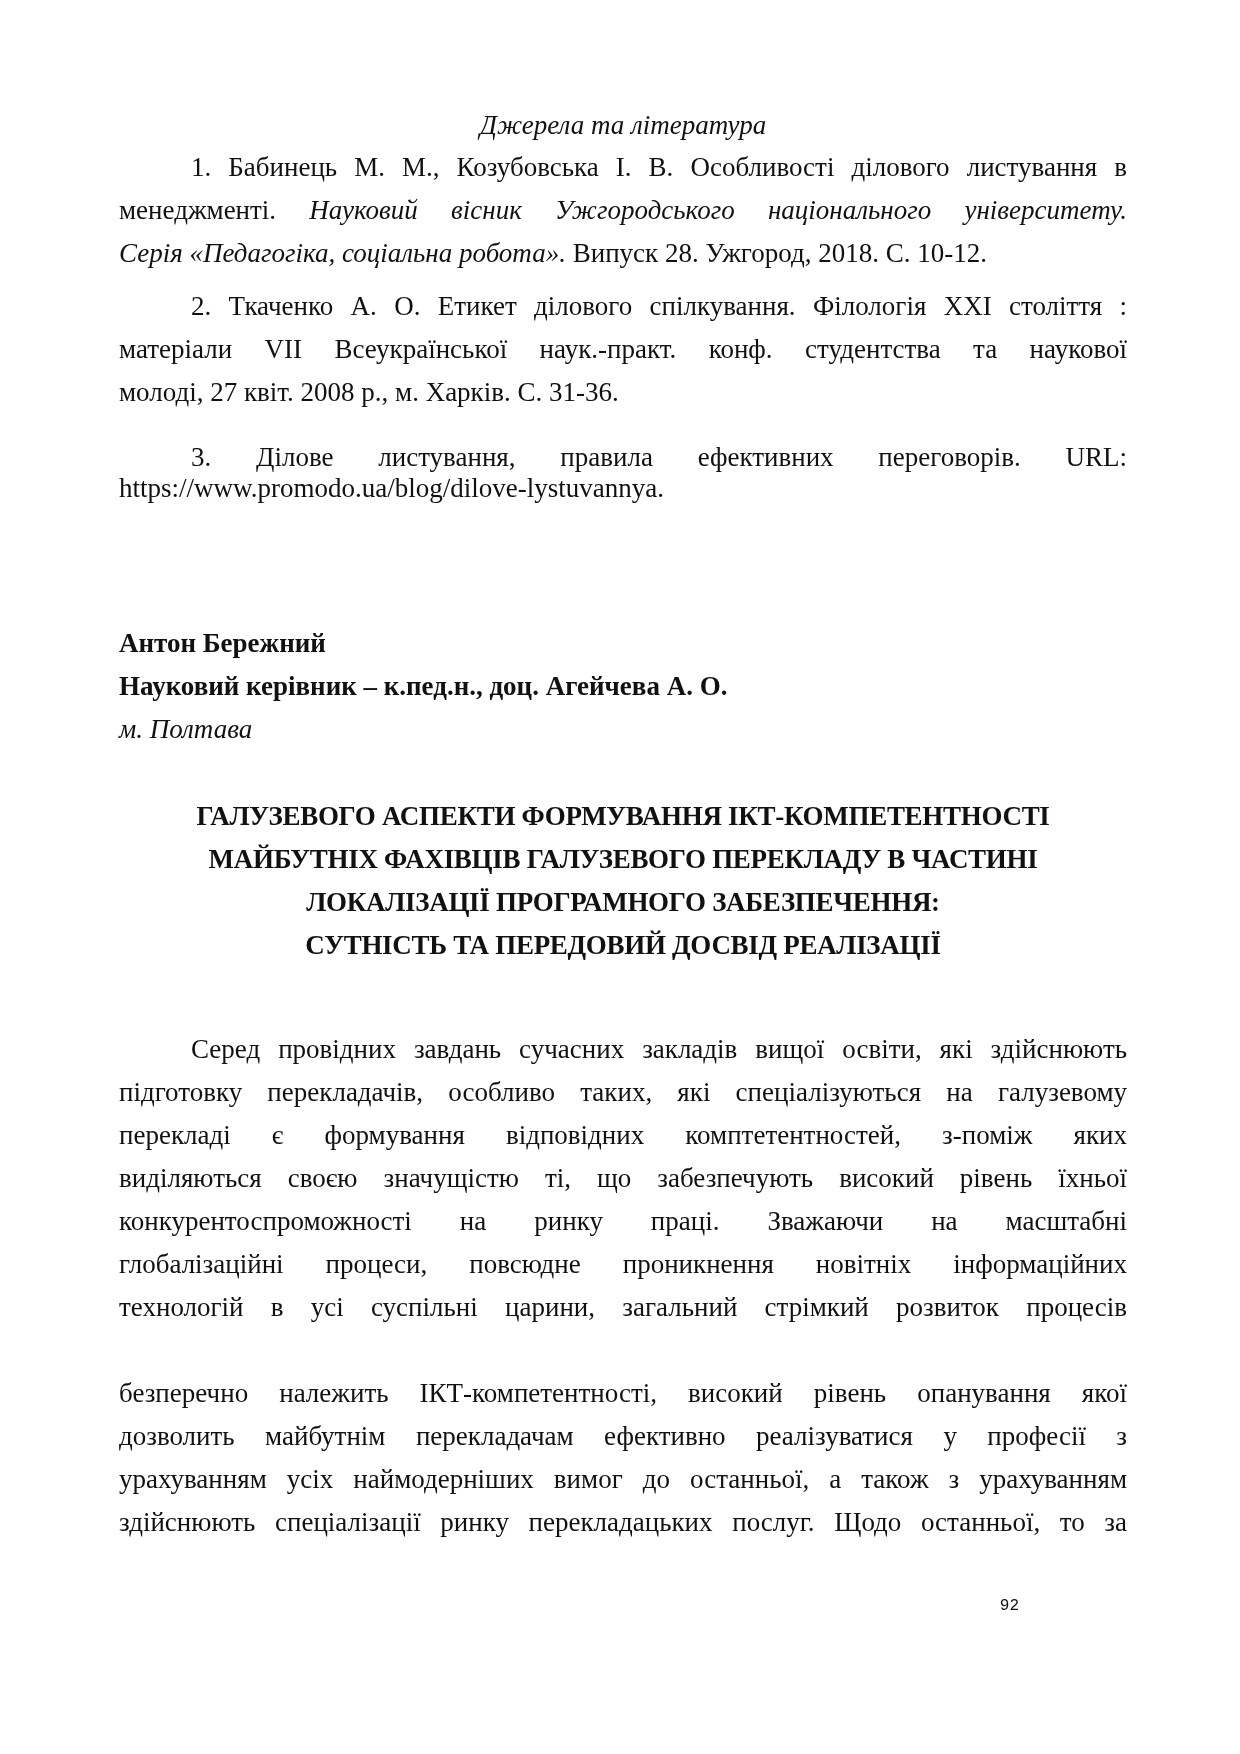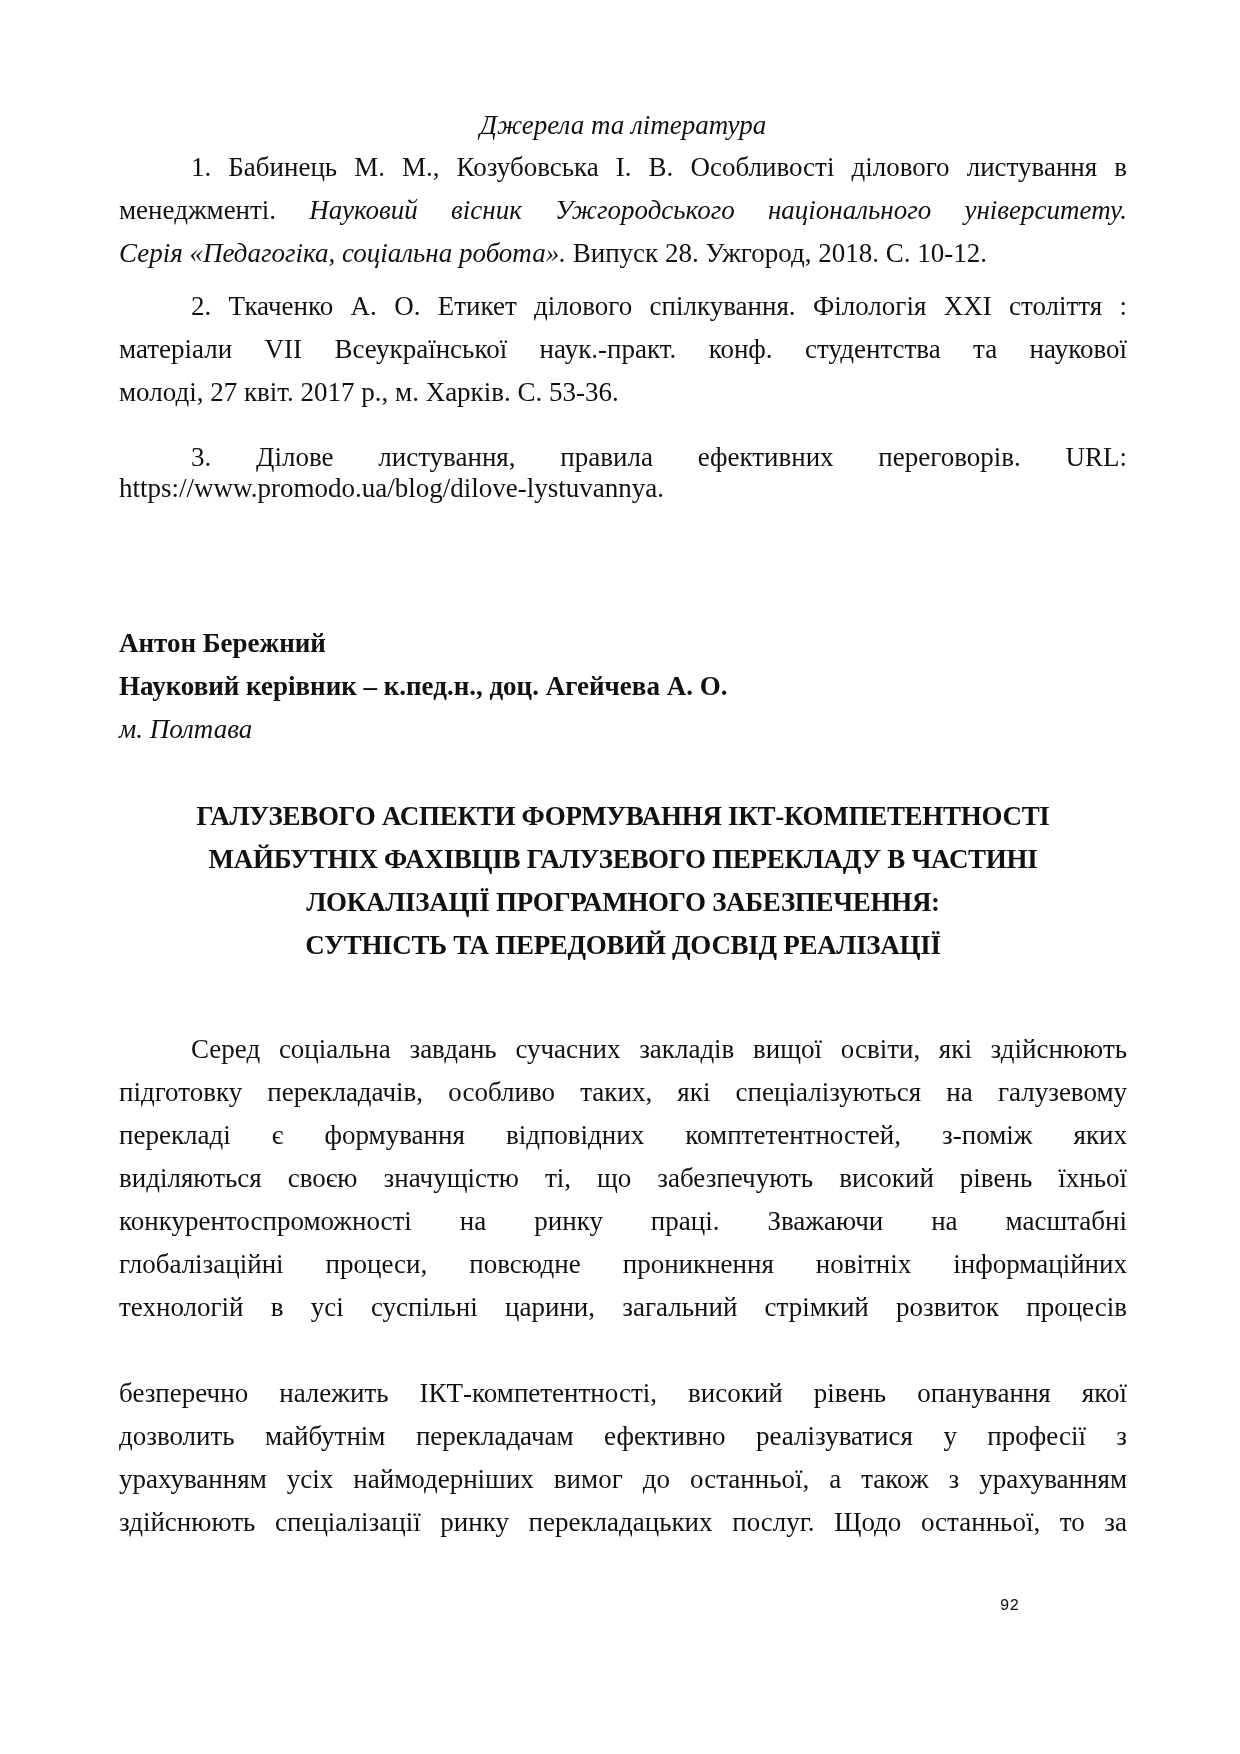--- a/index.html
+++ b/index.html
@@ -60,35 +60,35 @@
 <div class="page">
 
   <div class="line center ital" style="top:108px;">Джерела та література</div>
 
   <div class="line justify indent" style="top:150px;"><span>1.</span> <span>Бабинець М. М., Козубовська І. В. Особливості ділового листування в</span></div>
   <div class="line justify" style="top:193px;"><span>менеджменті.</span> <span class="ital">Науковий вісник Ужгородського національного університету.</span></div>
   <div class="line left" style="top:236px;"><span class="ital">Серія «Педагогіка, соціальна робота».</span> <span>Випуск 28. Ужгород, 2018. С. 10-12.</span></div>
 
   <div class="line justify indent" style="top:289px;"><span>2.</span> <span>Ткаченко А. О. Етикет ділового спілкування. Філологія XXI століття :</span></div>
   <div class="line justify" style="top:332px;">матеріали VII Всеукраїнської наук.-практ. конф. студентства та наукової</div>
-  <div class="line left" style="top:375px;">молоді, 27 квіт. 2017 р., м. Харків. С. 53-36.</div>
+  <div class="line left" style="top:375px;">молоді, 27 квіт. 2008 р., м. Харків. С. 31-36.</div>
 
   <div class="line justify indent" style="top:440px;"><span>3.</span> <span>Ділове листування, правила ефективних переговорів. URL:</span></div>
   <div class="line left" style="top:471px;">https://www.promodo.ua/blog/dilove-lystuvannya.</div>
 
   <div class="line right bold" style="top:626px;">Антон Бережний</div>
   <div class="line right bold" style="top:669px;">Науковий керівник – к.пед.н., доц. Агейчева А. О.</div>
   <div class="line right ital" style="top:712px;">м. Полтава</div>
 
   <div class="line center heading" style="top:799px;">ГАЛУЗЕВОГО АСПЕКТИ ФОРМУВАННЯ ІКТ-КОМПЕТЕНТНОСТІ</div>
   <div class="line center heading" style="top:842px;">МАЙБУТНІХ ФАХІВЦІВ ГАЛУЗЕВОГО ПЕРЕКЛАДУ В ЧАСТИНІ</div>
   <div class="line center heading" style="top:885px;">ЛОКАЛІЗАЦІЇ ПРОГРАМНОГО ЗАБЕЗПЕЧЕННЯ:</div>
   <div class="line center heading" style="top:928px;">СУТНІСТЬ ТА ПЕРЕДОВИЙ ДОСВІД РЕАЛІЗАЦІЇ</div>
 
-  <div class="line justify indent" style="top:1032px;">Серед соціальна завдань сучасних закладів вищої освіти, які здійснюють</div>
+  <div class="line justify indent" style="top:1032px;">Серед провідних завдань сучасних закладів вищої освіти, які здійснюють</div>
   <div class="line justify" style="top:1075px;">підготовку перекладачів, особливо таких, які спеціалізуються на галузевому</div>
   <div class="line justify" style="top:1118px;">перекладі є формування відповідних комптетентностей, з-поміж яких</div>
   <div class="line justify" style="top:1161px;">виділяються своєю значущістю ті, що забезпечують високий рівень їхньої</div>
   <div class="line justify" style="top:1204px;">конкурентоспроможності на ринку праці. Зважаючи на масштабні</div>
   <div class="line justify" style="top:1247px;">глобалізаційні процеси, повсюдне проникнення новітніх інформаційних</div>
   <div class="line justify" style="top:1290px;">технологій в усі суспільні царини, загальний стрімкий розвиток процесів</div>
   <div class="line justify" style="top:1376px;">безперечно належить ІКТ-компетентності, високий рівень опанування якої</div>
   <div class="line justify" style="top:1419px;">дозволить майбутнім перекладачам ефективно реалізуватися у професії з</div>
   <div class="line justify" style="top:1462px;">урахуванням усіх наймодерніших вимог до останньої, а також з урахуванням</div>
   <div class="line justify" style="top:1505px;">здійснюють спеціалізації ринку перекладацьких послуг. Щодо останньої, то за</div>

